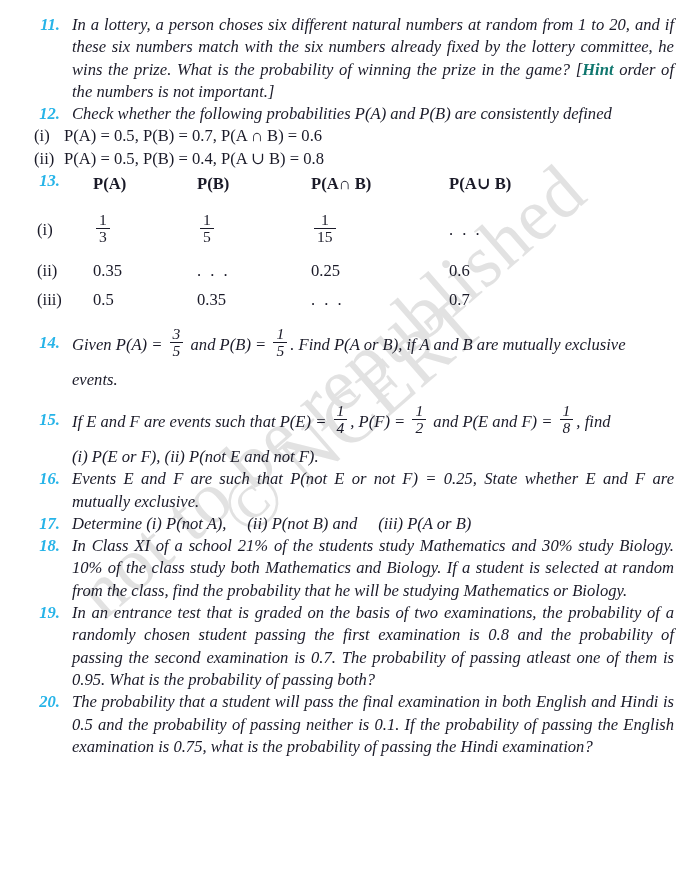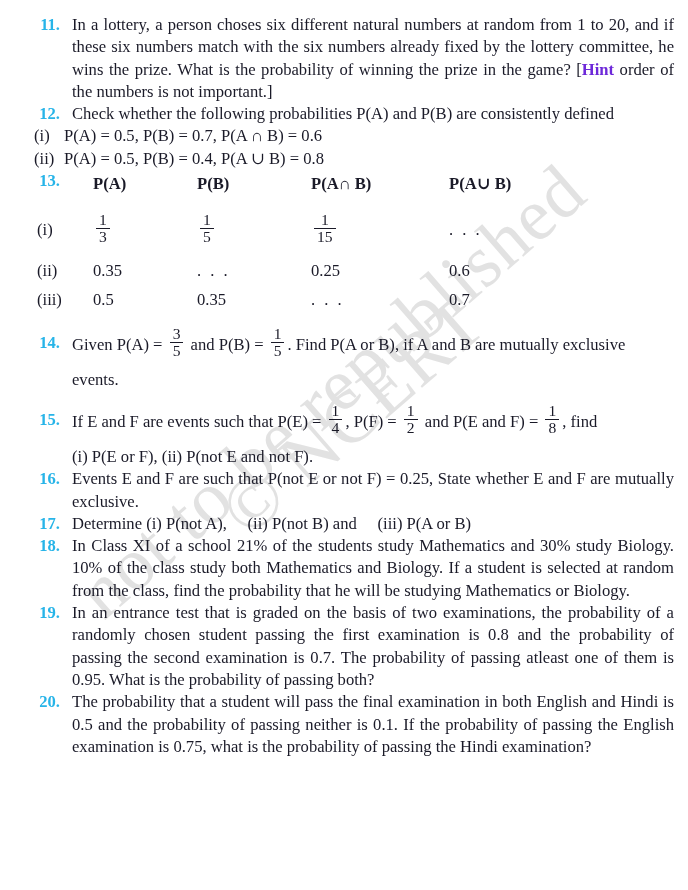--- a/index.html
+++ b/index.html
@@ -55,34 +55,35 @@
   }
 
   .item {
     position: relative;
     padding-left: 72px;
     padding-right: 14px;
     font-size: 16.6px;
     line-height: 22.3px;
     text-align: justify;
     text-justify: inter-word;
+    font-style: italic;
   }
   .num {
     position: absolute;
     left: 26px;
     top: 0;
     width: 34px;
     text-align: right;
     color: #27b4e8;
     font-weight: bold;
     font-size: 16.6px;
     line-height: 22.3px;
   }
   .hint {
-    color: #6d28d9;
+    color: #0f766e;
     font-weight: bold;
   }
 
   
   .frac {
     display: inline-block;
     vertical-align: -0.52em;
     text-align: center;
     line-height: 1.02;
     font-size: 15.6px;

